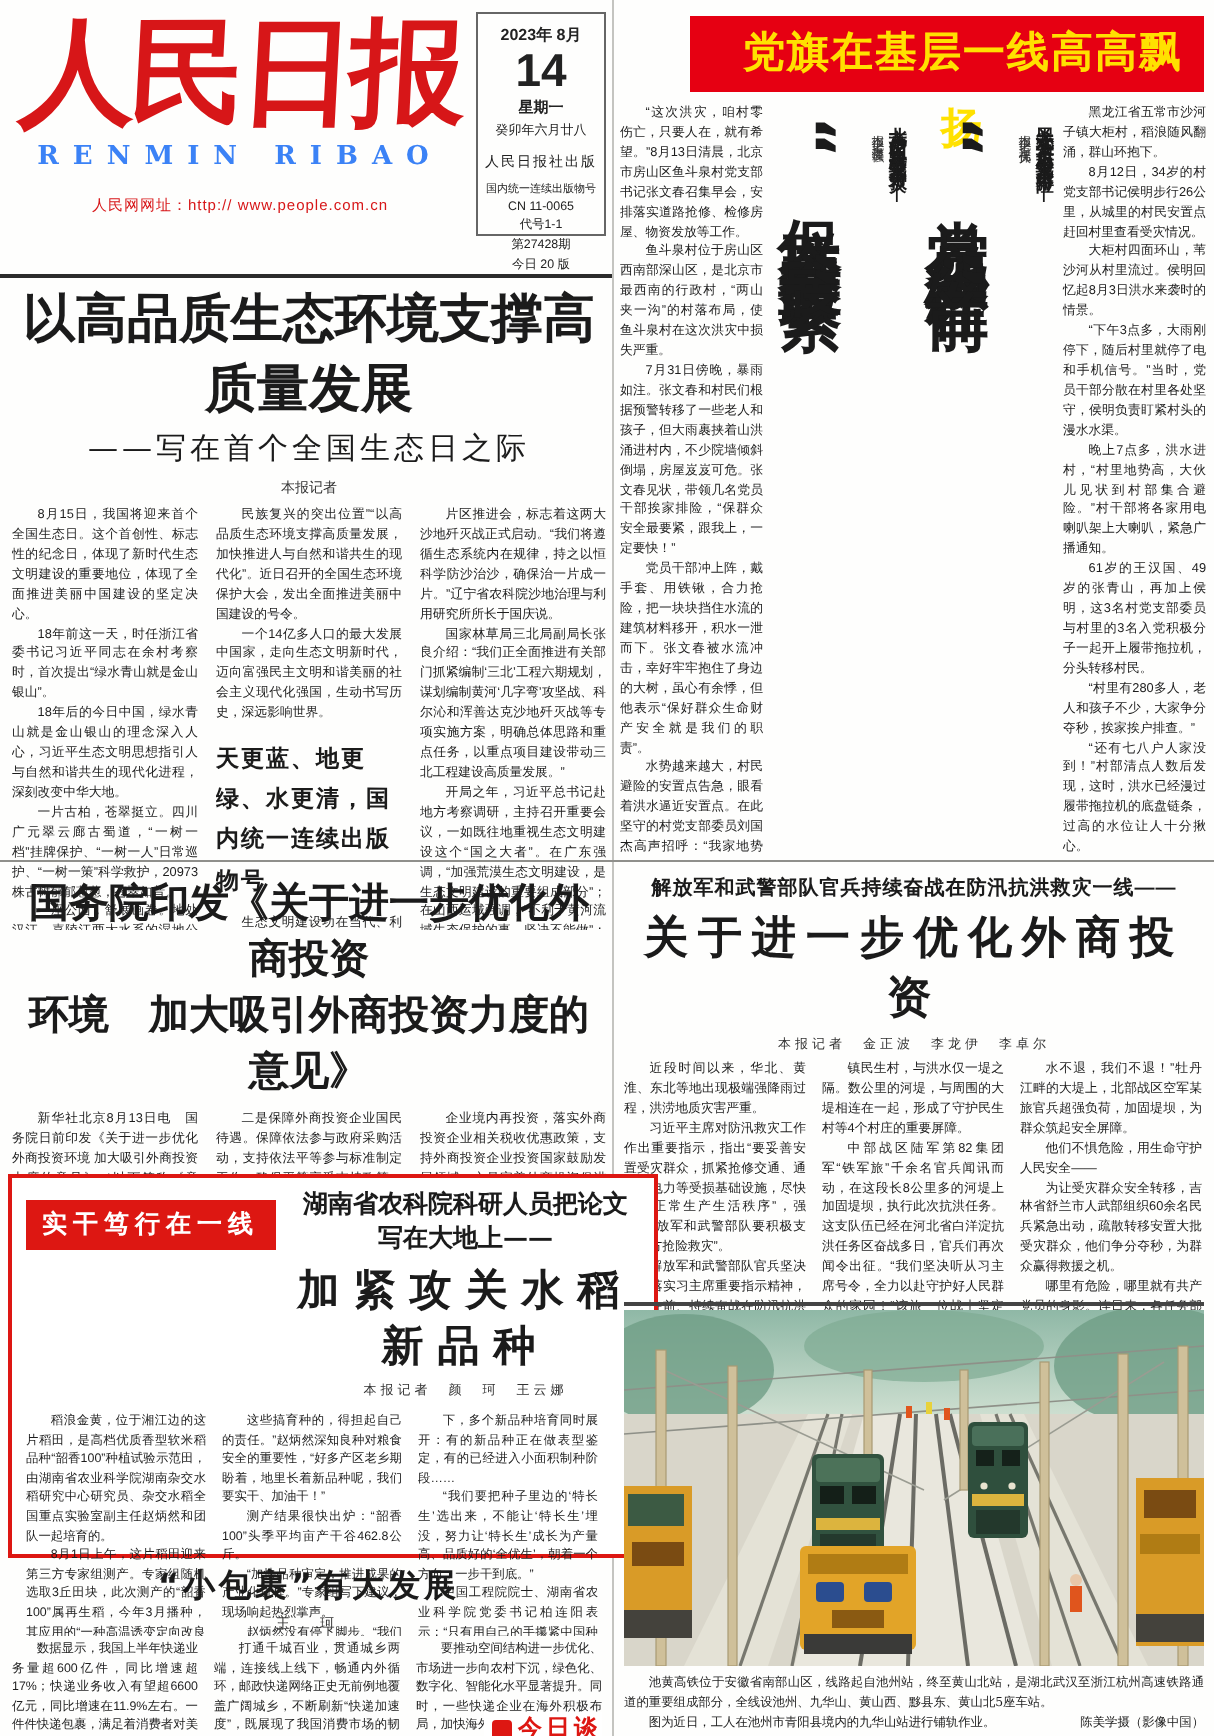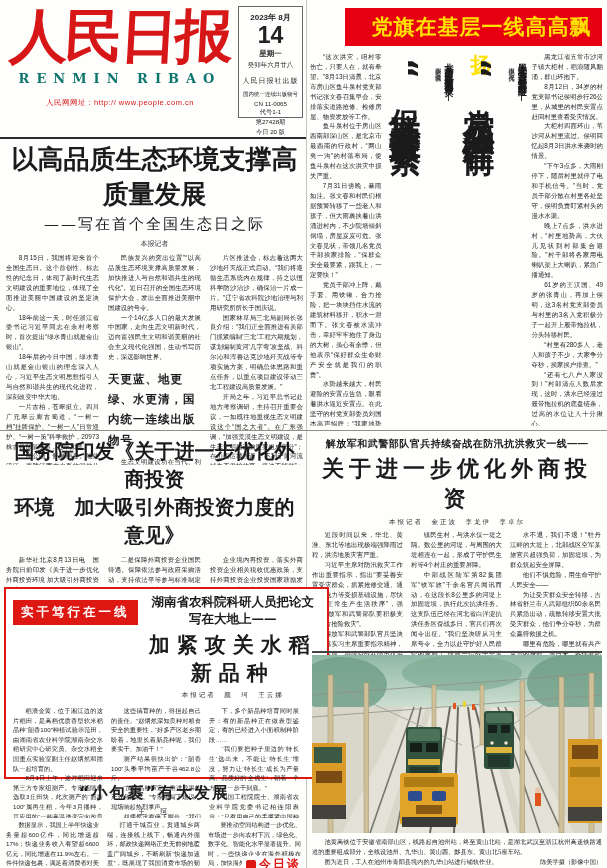--- a/index.html
+++ b/index.html
@@ -9,21 +9,21 @@
     background:#fefefd; overflow:hidden; color:#1b1b1b;
     font-family:"Liberation Sans", sans-serif;
   }
   
   .masthead { position:absolute; left:6px; top:6px; width:228px; height:128px; text-align:center; }
   .masthead-title {
     font-family:"DejaVu Serif", serif; font-weight:900; color:#d71618;
     font-size:58px; line-height:1.05; letter-spacing:-3px; transform:skewX(-3deg);
     white-space:nowrap;
   }
-  .masthead-latin { margin-top:4px; color:#0f766e; font-weight:bold; font-size:13px; letter-spacing:7px; font-family:"DejaVu Serif", serif; }
+  .masthead-latin { margin-top:4px; color:#3b82f6; font-weight:bold; font-size:13px; letter-spacing:7px; font-family:"DejaVu Serif", serif; }
   .masthead-site { margin-top:12px; color:#d71618; font-size:7.5px; letter-spacing:.5px; }
   .date-box {
     position:absolute; left:238px; top:6px; width:65px; height:112px;
     border:1px solid #666; text-align:center; padding-top:5px; color:#222;
   }
   .db-l1 { font-size:8px; font-weight:bold; }
   .db-day { font-size:23px; font-weight:bold; line-height:1.1; }
   .db-week { font-size:7.5px; font-weight:bold; margin-top:1px; }
   .db-lunar { font-size:6.5px; margin-top:2px; }
   .db-pub { font-size:7px; margin-top:6px; font-family:"DejaVu Serif", serif; letter-spacing:1px; }

